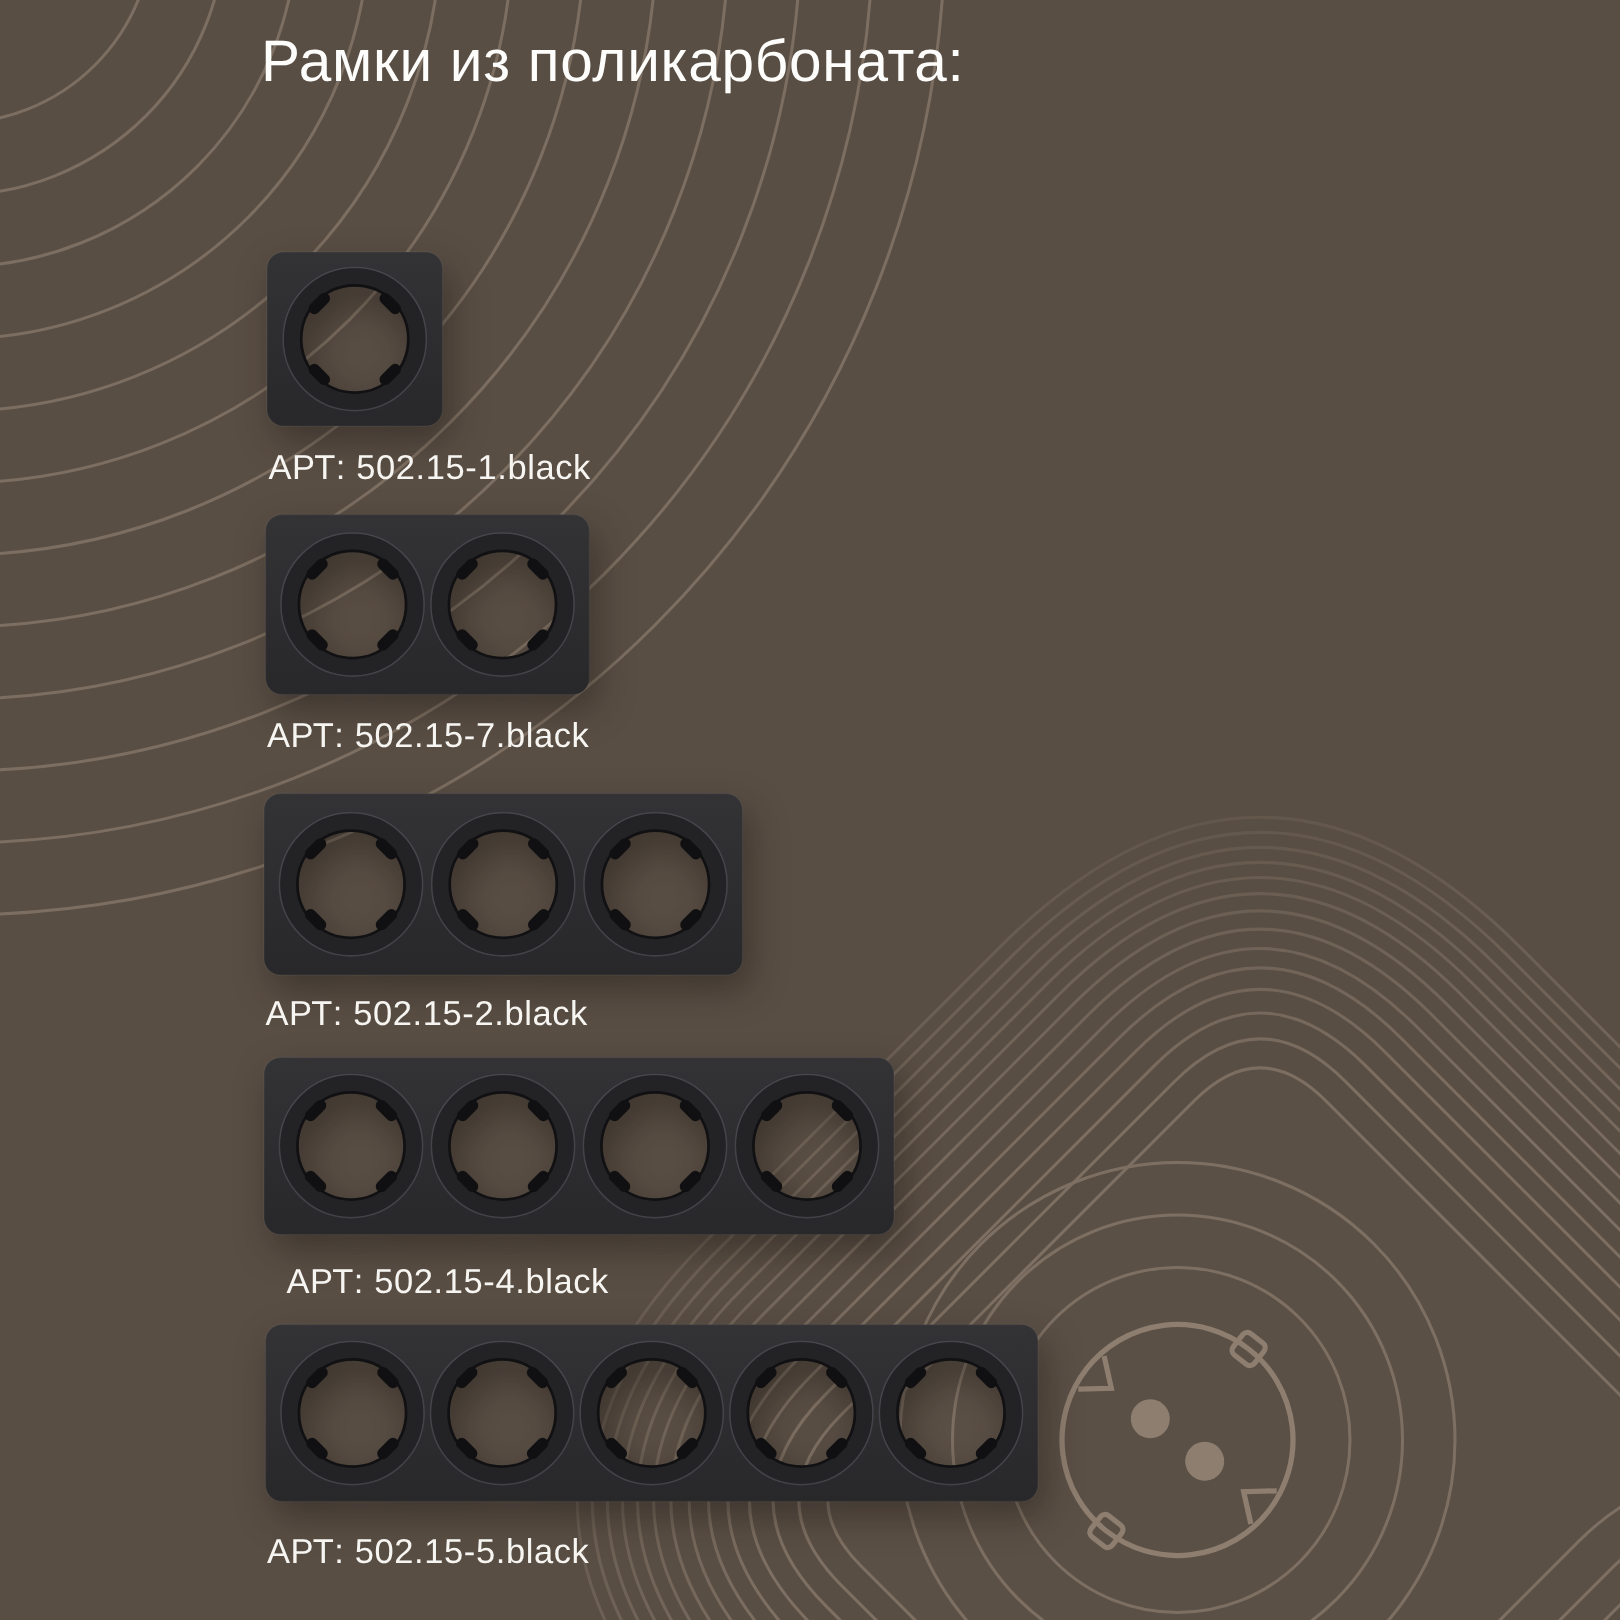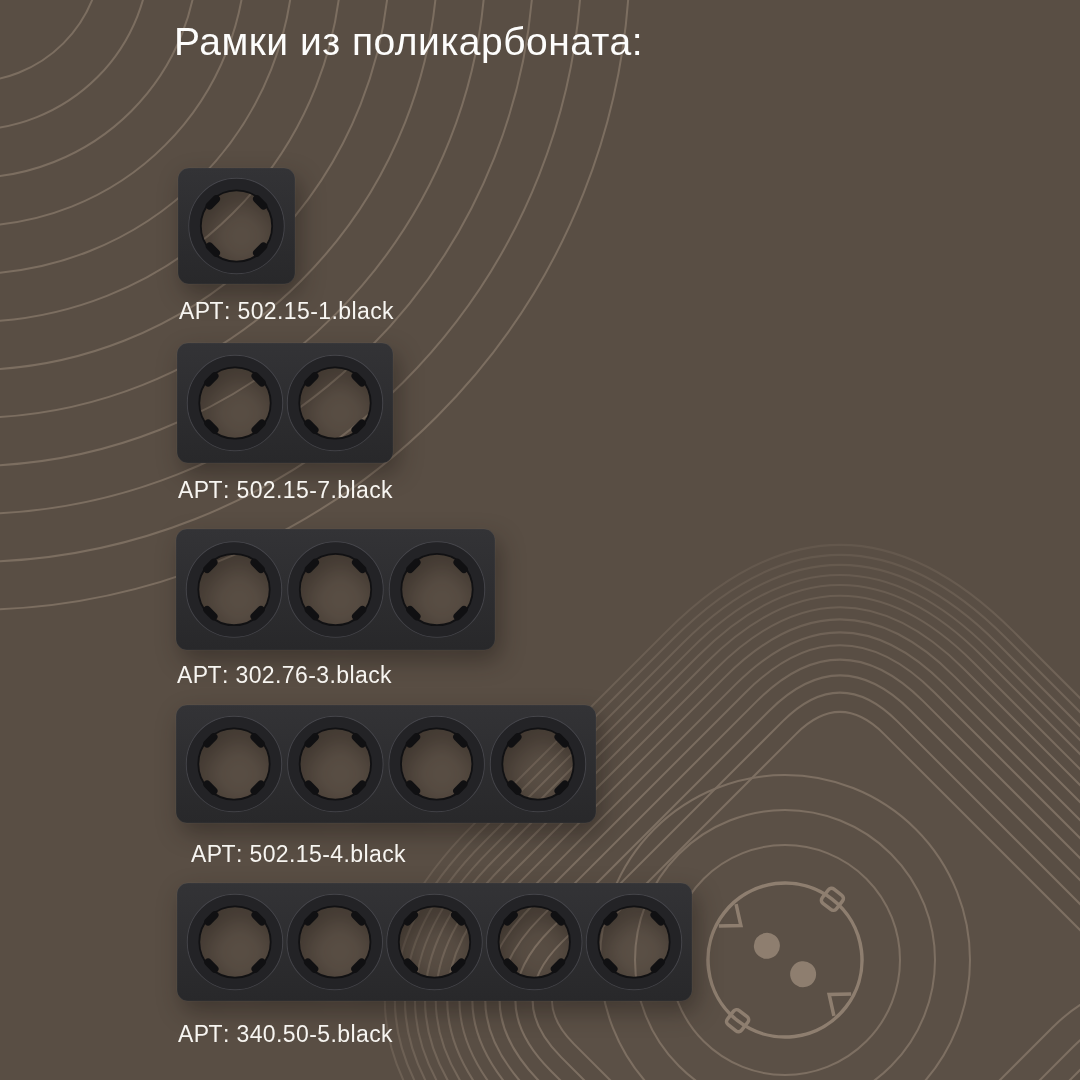--- a/index.html
+++ b/index.html
@@ -177,21 +177,21 @@
         <circle cx="261" cy="60.5" r="47.6" fill="none" stroke="#5a5a61" stroke-width="1.3" opacity="0.5"></circle>
       <circle cx="261" cy="60.5" r="41.5" fill="none" stroke="#232326" stroke-width="11.4"></circle>
       <circle cx="261" cy="60.5" r="35.7" fill="none" stroke="#111113" stroke-width="1.8"></circle>
       <g transform="translate(261,60.5)">
           <rect transform="rotate(45)" x="-8.5" y="-37.2" width="17" height="7.6" rx="3.8" fill="#101012"></rect>
           <rect transform="rotate(135)" x="-8.5" y="-37.2" width="17" height="7.6" rx="3.8" fill="#101012"></rect>
           <rect transform="rotate(225)" x="-8.5" y="-37.2" width="17" height="7.6" rx="3.8" fill="#101012"></rect>
           <rect transform="rotate(315)" x="-8.5" y="-37.2" width="17" height="7.6" rx="3.8" fill="#101012"></rect>
         </g>
       </svg>
-      <div class="art" style="left: 177px; top: 662px;">АРТ: 302.76-3.black</div>
+      <div class="art" style="left: 177px; top: 662px;">АРТ: 502.15-2.black</div>
       <svg class="frame" width="450" height="148" viewBox="-15 -15 450 148" style="left: 161px; top: 690px;">
         <defs>
     <linearGradient id="g3" x1="0" y1="0" x2="0" y2="1">
       <stop offset="0" stop-color="#333336"></stop>
             <stop offset="1" stop-color="#28282a"></stop>
     </linearGradient>
     <mask id="m3">
             <rect x="-15" y="-15" width="450" height="148" fill="#fff"></rect>
             <circle cx="58" cy="59" r="36" fill="#000"></circle>
             <circle cx="159.33333333333331" cy="59" r="36" fill="#000"></circle>
@@ -293,15 +293,15 @@
         <circle cx="457" cy="59" r="47.6" fill="none" stroke="#5a5a61" stroke-width="1.3" opacity="0.5"></circle>
       <circle cx="457" cy="59" r="41.5" fill="none" stroke="#232326" stroke-width="11.4"></circle>
       <circle cx="457" cy="59" r="35.7" fill="none" stroke="#111113" stroke-width="1.8"></circle>
       <g transform="translate(457,59)">
           <rect transform="rotate(45)" x="-8.5" y="-37.2" width="17" height="7.6" rx="3.8" fill="#101012"></rect>
           <rect transform="rotate(135)" x="-8.5" y="-37.2" width="17" height="7.6" rx="3.8" fill="#101012"></rect>
           <rect transform="rotate(225)" x="-8.5" y="-37.2" width="17" height="7.6" rx="3.8" fill="#101012"></rect>
           <rect transform="rotate(315)" x="-8.5" y="-37.2" width="17" height="7.6" rx="3.8" fill="#101012"></rect>
         </g>
       </svg>
-      <div class="art" style="left: 178px; top: 1021px;">АРТ: 340.50-5.black</div>
+      <div class="art" style="left: 178px; top: 1021px;">АРТ: 502.15-5.black</div>
     </div>
 </div>
 
 </body></html>

